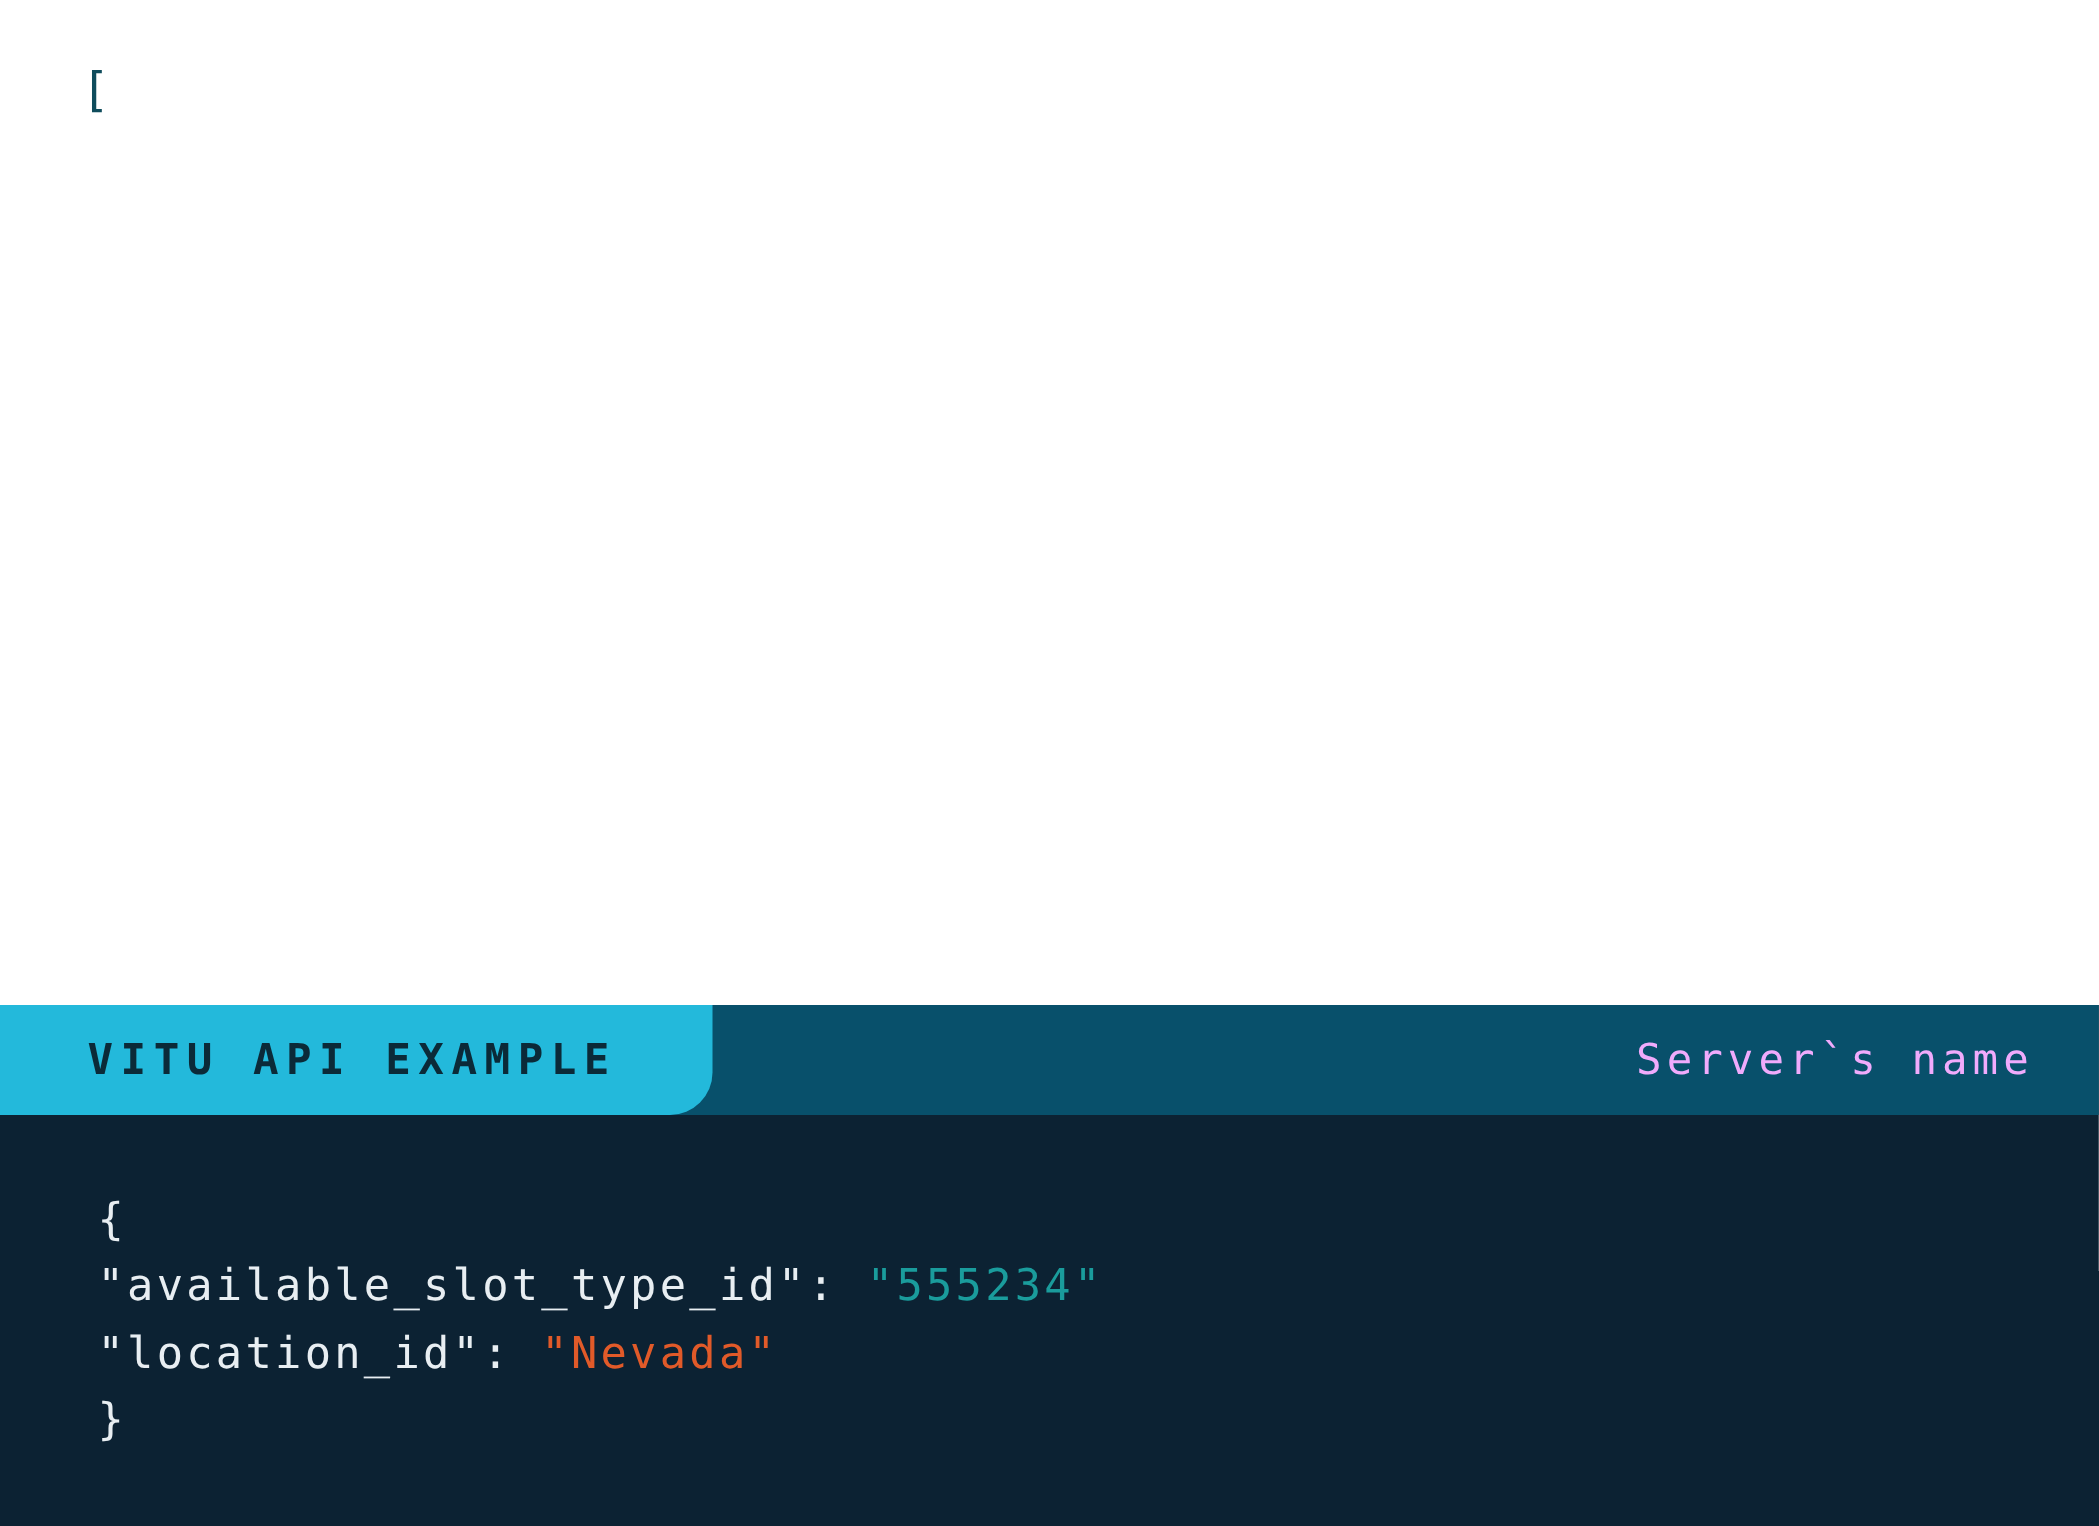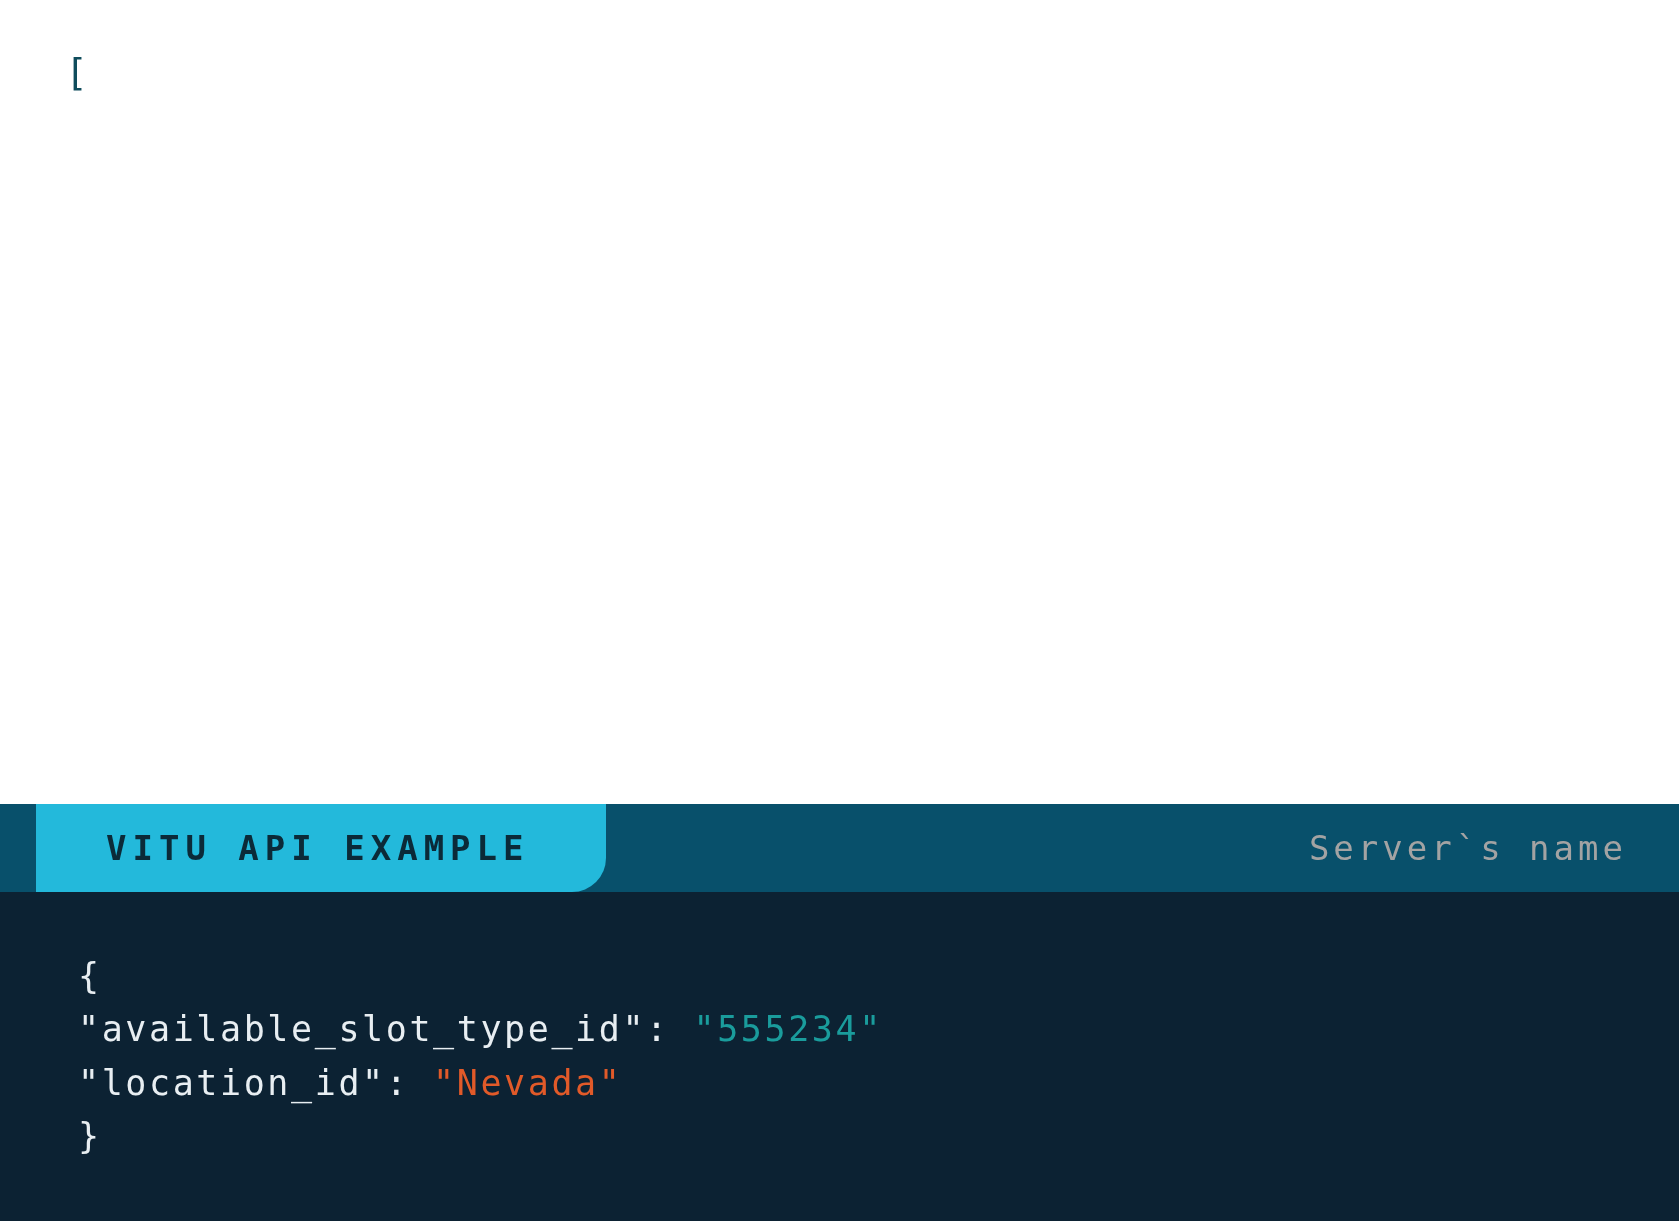--- a/index.html
+++ b/index.html
@@ -39,31 +39,30 @@
       display: flex;
       align-items: stretch;
       justify-content: space-between;
     }
     .tab {
       background: #23b9db;
       border-bottom-right-radius: 34px;
       display: flex;
       align-items: center;
       padding: 0 76px 0 70px;
-      margin-left: 36px;
     }
     .tab-label {
       color: #0b2a38;
       font-size: 34px;
       font-weight: 600;
       letter-spacing: 6px;
       font-family: ui-monospace, 'SF Mono', 'Menlo', 'Consolas', monospace;
     }
     .server-label {
-      color: #a3a3a3;
+      color: #f0abfc;
       font-size: 34px;
       font-weight: 500;
       letter-spacing: 4px;
       display: flex;
       align-items: center;
       padding-right: 52px;
       font-family: ui-monospace, 'SF Mono', 'Menlo', 'Consolas', monospace;
     }
     .code-body {
       padding: 58px 78px;

